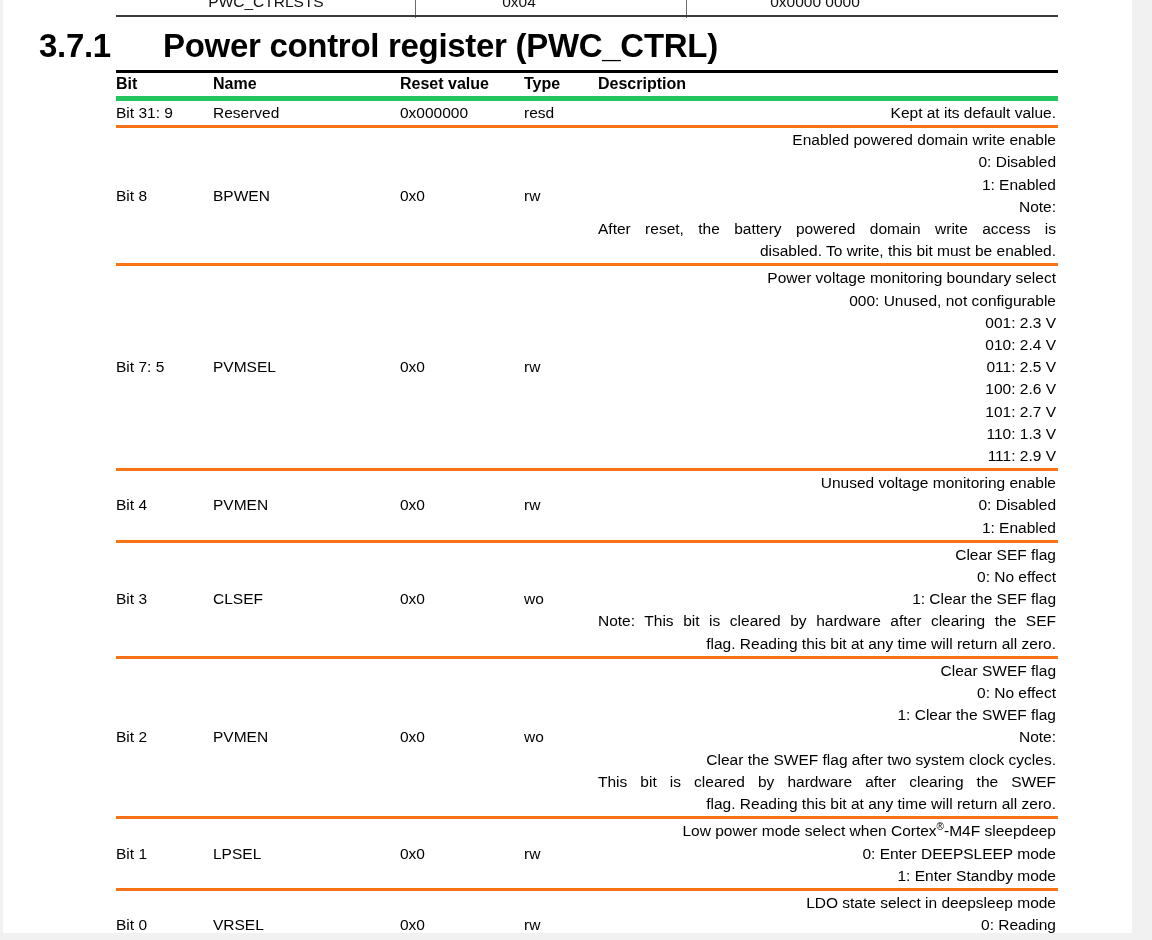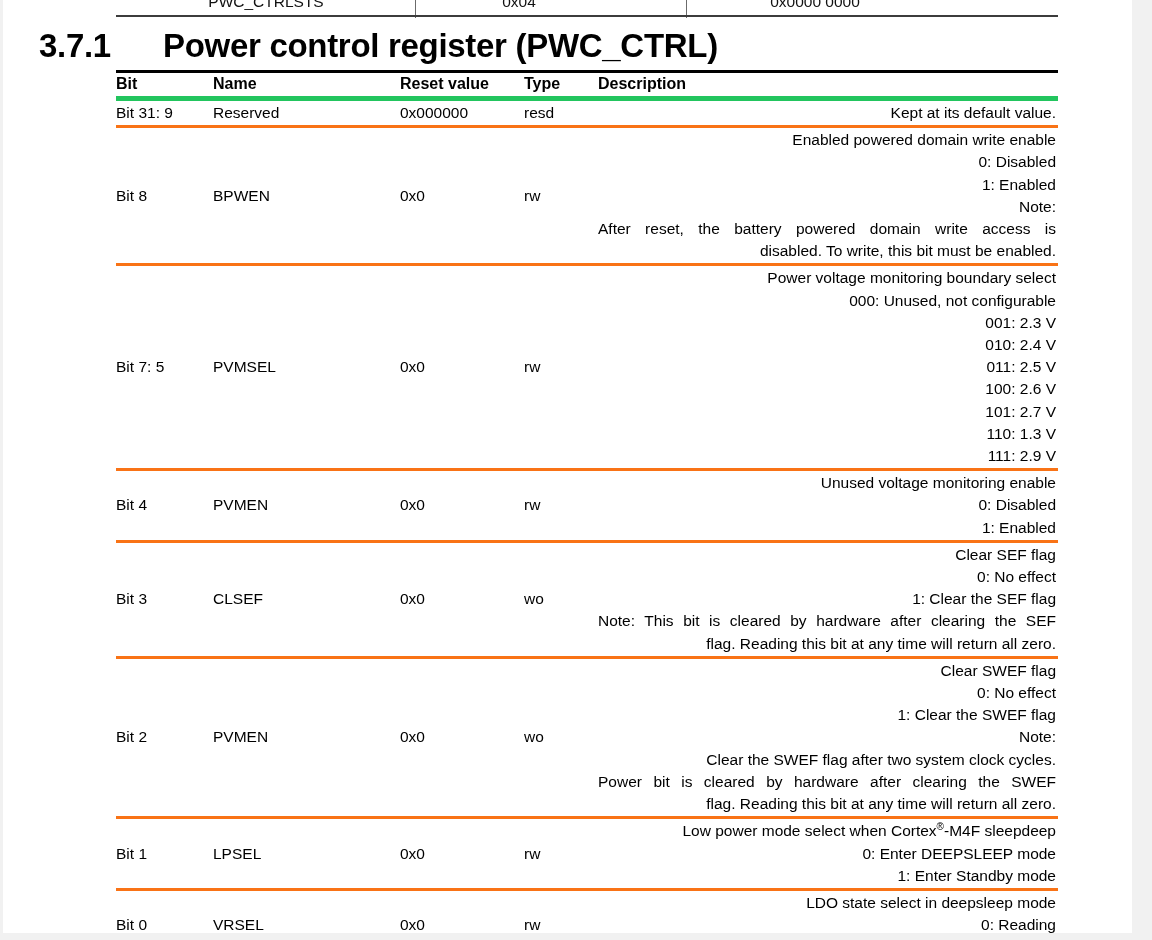--- a/index.html
+++ b/index.html
@@ -162,21 +162,21 @@
           <td>Bit 2</td>
           <td>PVMEN</td>
           <td>0x0</td>
           <td>wo</td>
           <td class="desc">
             <div>Clear SWEF flag</div>
             <div>0: No effect</div>
             <div>1: Clear the SWEF flag</div>
             <div>Note:</div>
             <div>Clear the SWEF flag after two system clock cycles.</div>
-            <div class="just">Power bit is cleared by hardware after clearing the SWEF</div>
+            <div class="just">This bit is cleared by hardware after clearing the SWEF</div>
             <div>flag. Reading this bit at any time will return all zero.</div>
           </td>
         </tr>
         <tr>
           <td>Bit 1</td>
           <td>LPSEL</td>
           <td>0x0</td>
           <td>rw</td>
           <td class="desc">
             <div>Low power mode select when Cortex<sup>®</sup>-M4F sleepdeep</div>

